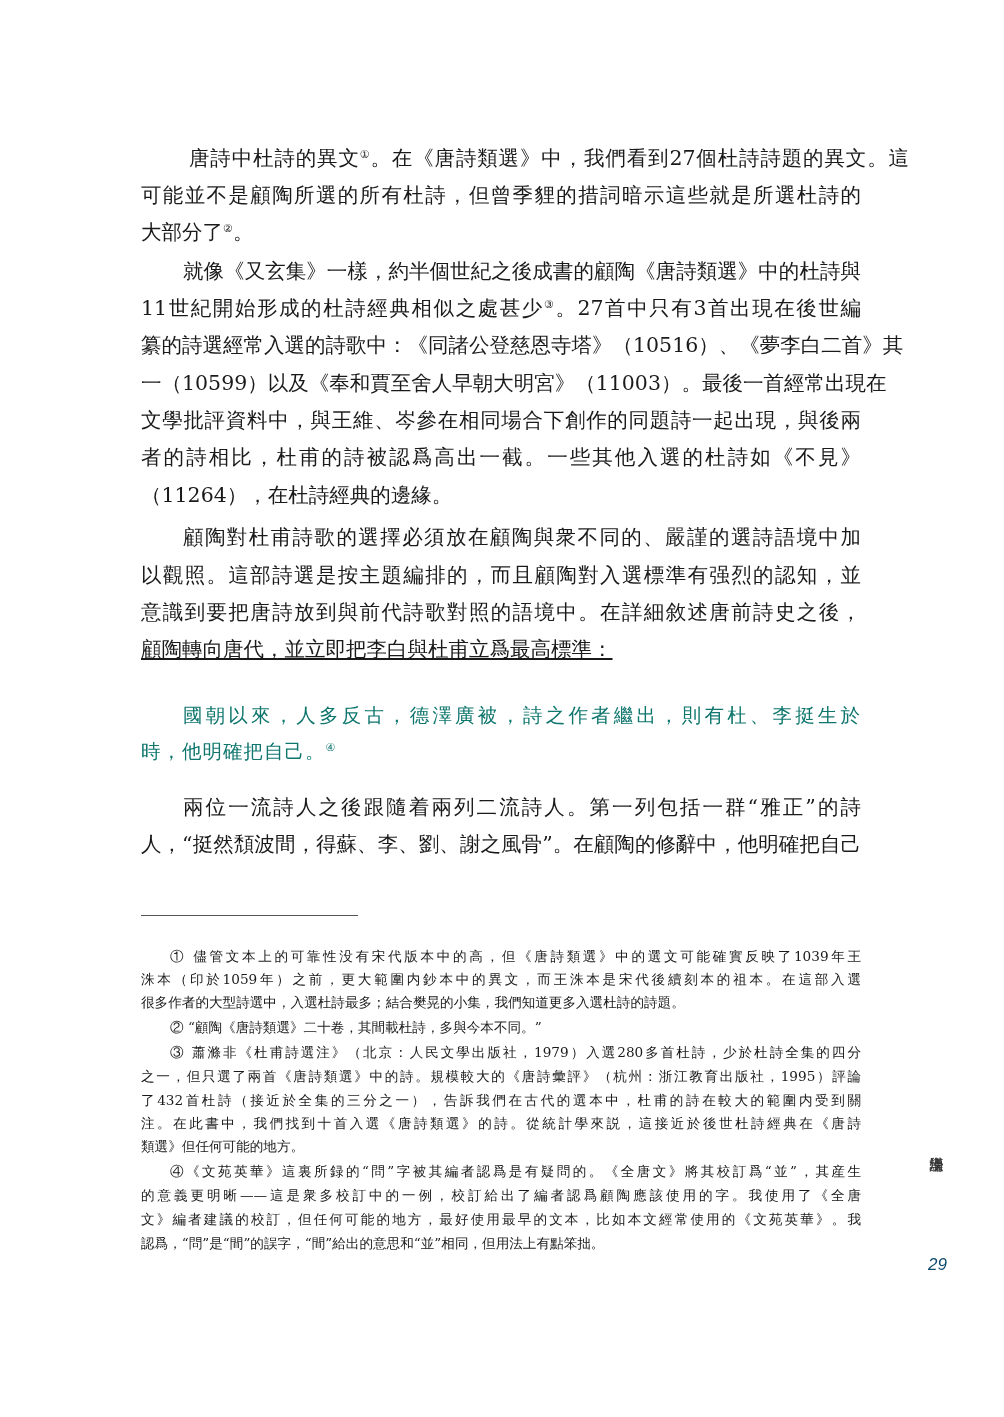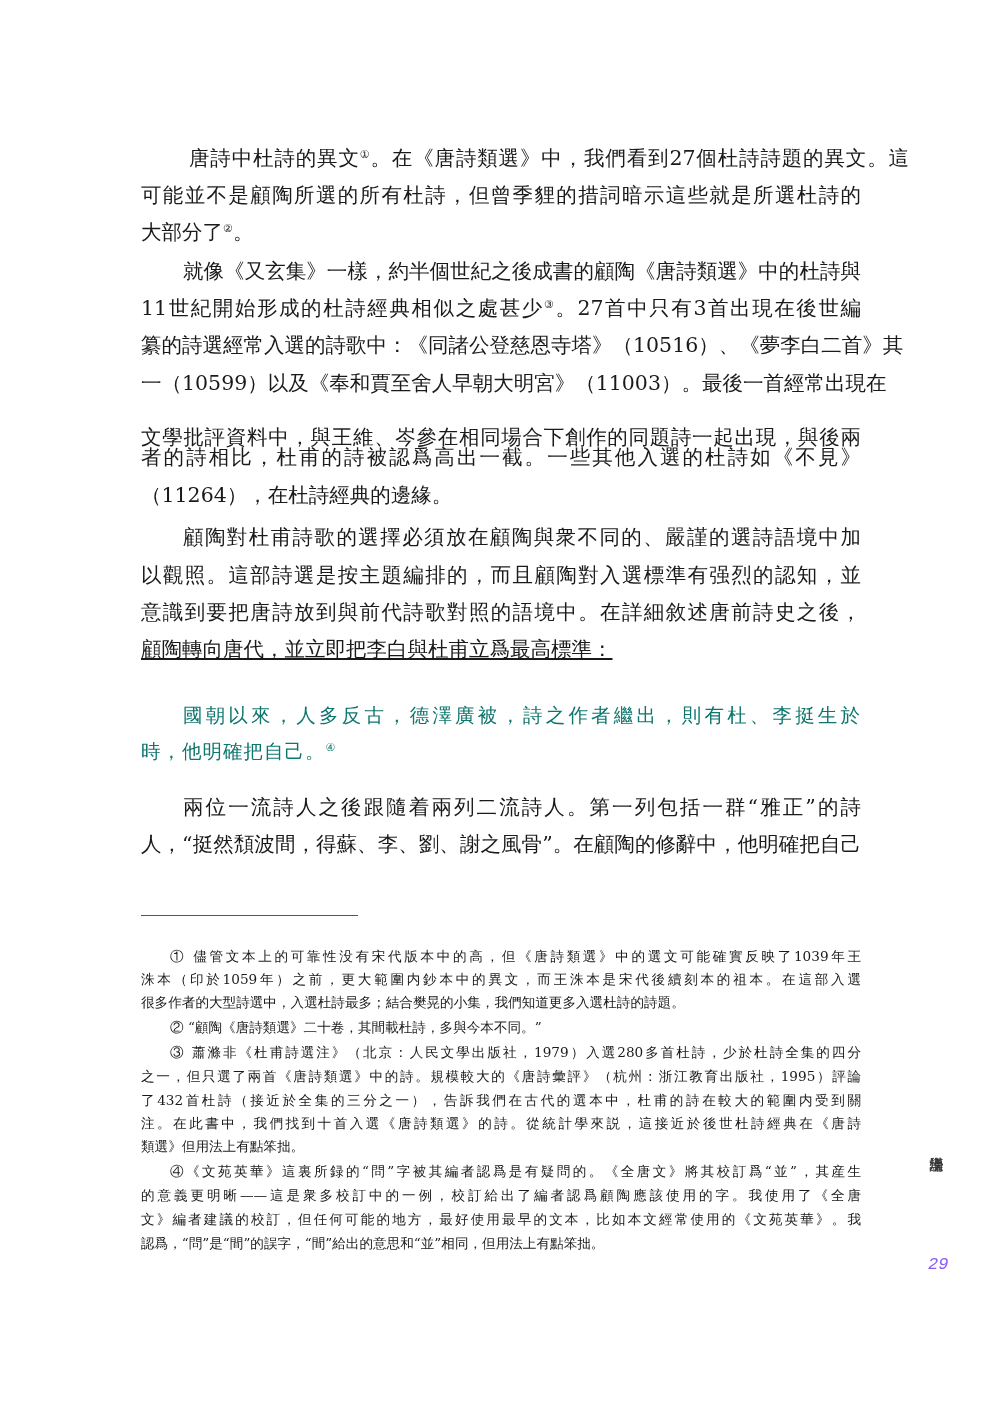--- a/index.html
+++ b/index.html
@@ -15,34 +15,34 @@
   .quote-line.cont { left: 141px; width: 720px; text-align-last: left; }
   .fn-line { left: 141px; width: 720px; font-size: 13.6px; height: 20px; line-height: 20px;
              text-align: justify; text-align-last: justify; }
   .fn-line.indent { left: 170px; width: 691px; }
   .fn-line.last { text-align-last: left; }
   sup.nref { font-size: 11px; vertical-align: 7px; line-height: 0; }
   .rule { position: absolute; left: 141px; top: 915px; width: 217px; height: 1px; background: #555; }
   .side-label { position: absolute; left: 926px; top: 1146px; width: 18px; font-size: 14px;
                 line-height: 14px; writing-mode: vertical-rl; letter-spacing: 0px; color: #333; }
   .page-num { position: absolute; left: 928px; top: 1255px; font-size: 17px; font-style: italic;
-              color: #8b5cf6; font-family: Liberation Mono, monospace; }
+              color: #0c4a6e; font-family: Liberation Sans, sans-serif; }
 </style>
 </head>
 <body>
 
 <div class="line body-line" style="top:143px;margin-left:48px;"><span>唐詩中杜詩的異文</span><sup class="nref">①</sup><span>。在《唐詩類選》中，我們看到27個杜詩詩題的異文。這</span></div>
 <div class="line body-line" style="top:180px;">可能並不是顧陶所選的所有杜詩，但曾季貍的措詞暗示這些就是所選杜詩的</div>
 <div class="line body-line last" style="top:217px;"><span>大部分了</span><sup class="nref">②</sup><span>。</span></div>
 
 <div class="line body-line indent" style="top:256px;">就像《又玄集》一樣，約半個世紀之後成書的顧陶《唐詩類選》中的杜詩與</div>
 <div class="line body-line" style="top:293px;"><span>11世紀開始形成的杜詩經典相似之處甚少</span><sup class="nref">③</sup><span>。27首中只有3首出現在後世編</span></div>
 <div class="line body-line" style="top:330px;">纂的詩選經常入選的詩歌中：《同諸公登慈恩寺塔》（10516）、《夢李白二首》其</div>
 <div class="line body-line" style="top:368px;">一（10599）以及《奉和賈至舍人早朝大明宮》（11003）。最後一首經常出現在</div>
-<div class="line body-line" style="top:422px;">文學批評資料中，與王維、岑參在相同場合下創作的同題詩一起出現，與後兩</div>
+<div class="line body-line" style="top:405px;">文學批評資料中，與王維、岑參在相同場合下創作的同題詩一起出現，與後兩</div>
 <div class="line body-line" style="top:442px;">者的詩相比，杜甫的詩被認爲高出一截。一些其他入選的杜詩如《不見》</div>
 <div class="line body-line last" style="top:480px;">（11264），在杜詩經典的邊緣。</div>
 
 <div class="line body-line indent" style="top:522px;">顧陶對杜甫詩歌的選擇必須放在顧陶與衆不同的、嚴謹的選詩語境中加</div>
 <div class="line body-line" style="top:560px;">以觀照。這部詩選是按主題編排的，而且顧陶對入選標準有强烈的認知，並</div>
 <div class="line body-line" style="top:597px;">意識到要把唐詩放到與前代詩歌對照的語境中。在詳細敘述唐前詩史之後，</div>
 <div class="line body-line last" style="top:634px;text-decoration:underline;">顧陶轉向唐代，並立即把李白與杜甫立爲最高標準：</div>
 
 <div class="line quote-line" style="top:701px;">國朝以來，人多反古，德澤廣被，詩之作者繼出，則有杜、李挺生於</div>
 <div class="line quote-line cont" style="top:737px;"><span>時，他明確把自己。</span><sup class="nref">④</sup></div>
@@ -55,21 +55,21 @@
 <div class="line fn-line indent" style="top:946px;"><span>①</span> <span>儘管文本上的可靠性没有宋代版本中的高，但《唐詩類選》中的選文可能確實反映了1039年王</span></div>
 <div class="line fn-line" style="top:969px;">洙本（印於1059年）之前，更大範圍内鈔本中的異文，而王洙本是宋代後續刻本的祖本。在這部入選</div>
 <div class="line fn-line last" style="top:992px;">很多作者的大型詩選中，入選杜詩最多；結合樊晃的小集，我們知道更多入選杜詩的詩題。</div>
 
 <div class="line fn-line indent last" style="top:1017px;"><span>②</span> <span>“顧陶《唐詩類選》二十卷，其間載杜詩，多與今本不同。”</span></div>
 
 <div class="line fn-line indent" style="top:1042px;"><span>③</span> <span>蕭滌非《杜甫詩選注》（北京：人民文學出版社，1979）入選280多首杜詩，少於杜詩全集的四分</span></div>
 <div class="line fn-line" style="top:1066px;">之一，但只選了兩首《唐詩類選》中的詩。規模較大的《唐詩彙評》（杭州：浙江教育出版社，1995）評論</div>
 <div class="line fn-line" style="top:1090px;">了432首杜詩（接近於全集的三分之一），告訴我們在古代的選本中，杜甫的詩在較大的範圍内受到關</div>
 <div class="line fn-line" style="top:1113px;">注。在此書中，我們找到十首入選《唐詩類選》的詩。從統計學來説，這接近於後世杜詩經典在《唐詩</div>
-<div class="line fn-line last" style="top:1136px;">類選》但用法上有點笨拙。</div>
+<div class="line fn-line last" style="top:1136px;">類選》但任何可能的地方。</div>
 
 <div class="line fn-line indent" style="top:1161px;"><span>④</span><span>《文苑英華》這裏所録的“問”字被其編者認爲是有疑問的。《全唐文》將其校訂爲“並”，其産生</span></div>
 <div class="line fn-line" style="top:1185px;">的意義更明晰——這是衆多校訂中的一例，校訂給出了編者認爲顧陶應該使用的字。我使用了《全唐</div>
 <div class="line fn-line" style="top:1209px;">文》編者建議的校訂，但任何可能的地方，最好使用最早的文本，比如本文經常使用的《文苑英華》。我</div>
 <div class="line fn-line last" style="top:1233px;">認爲，“問”是“間”的誤字，“間”給出的意思和“並”相同，但用法上有點笨拙。</div>
 
 <div class="side-label">漢學論壇</div>
 <div class="page-num">29</div>
 
 </body></html>

